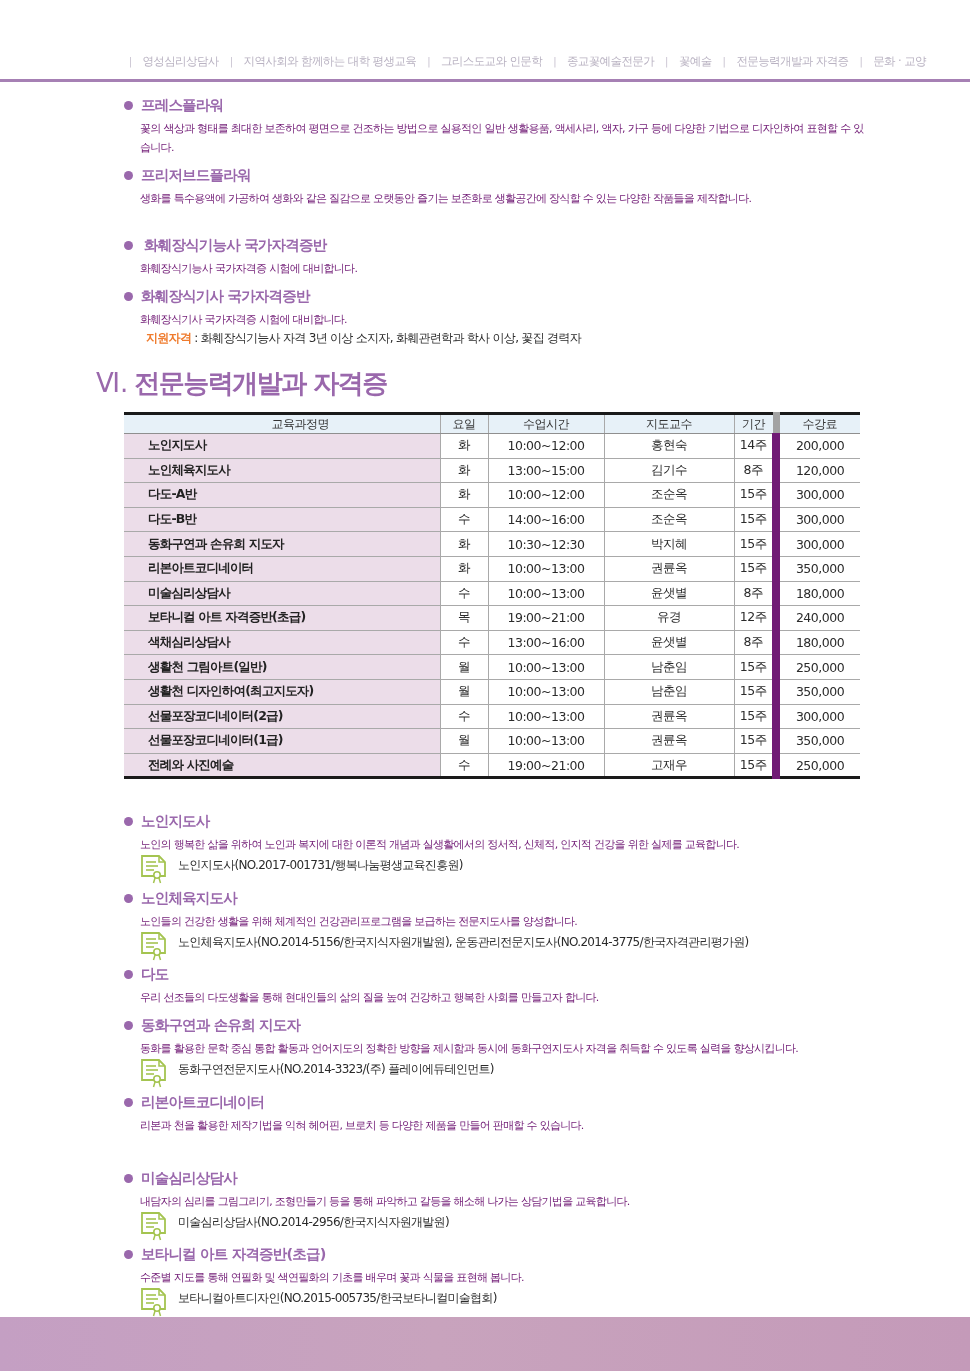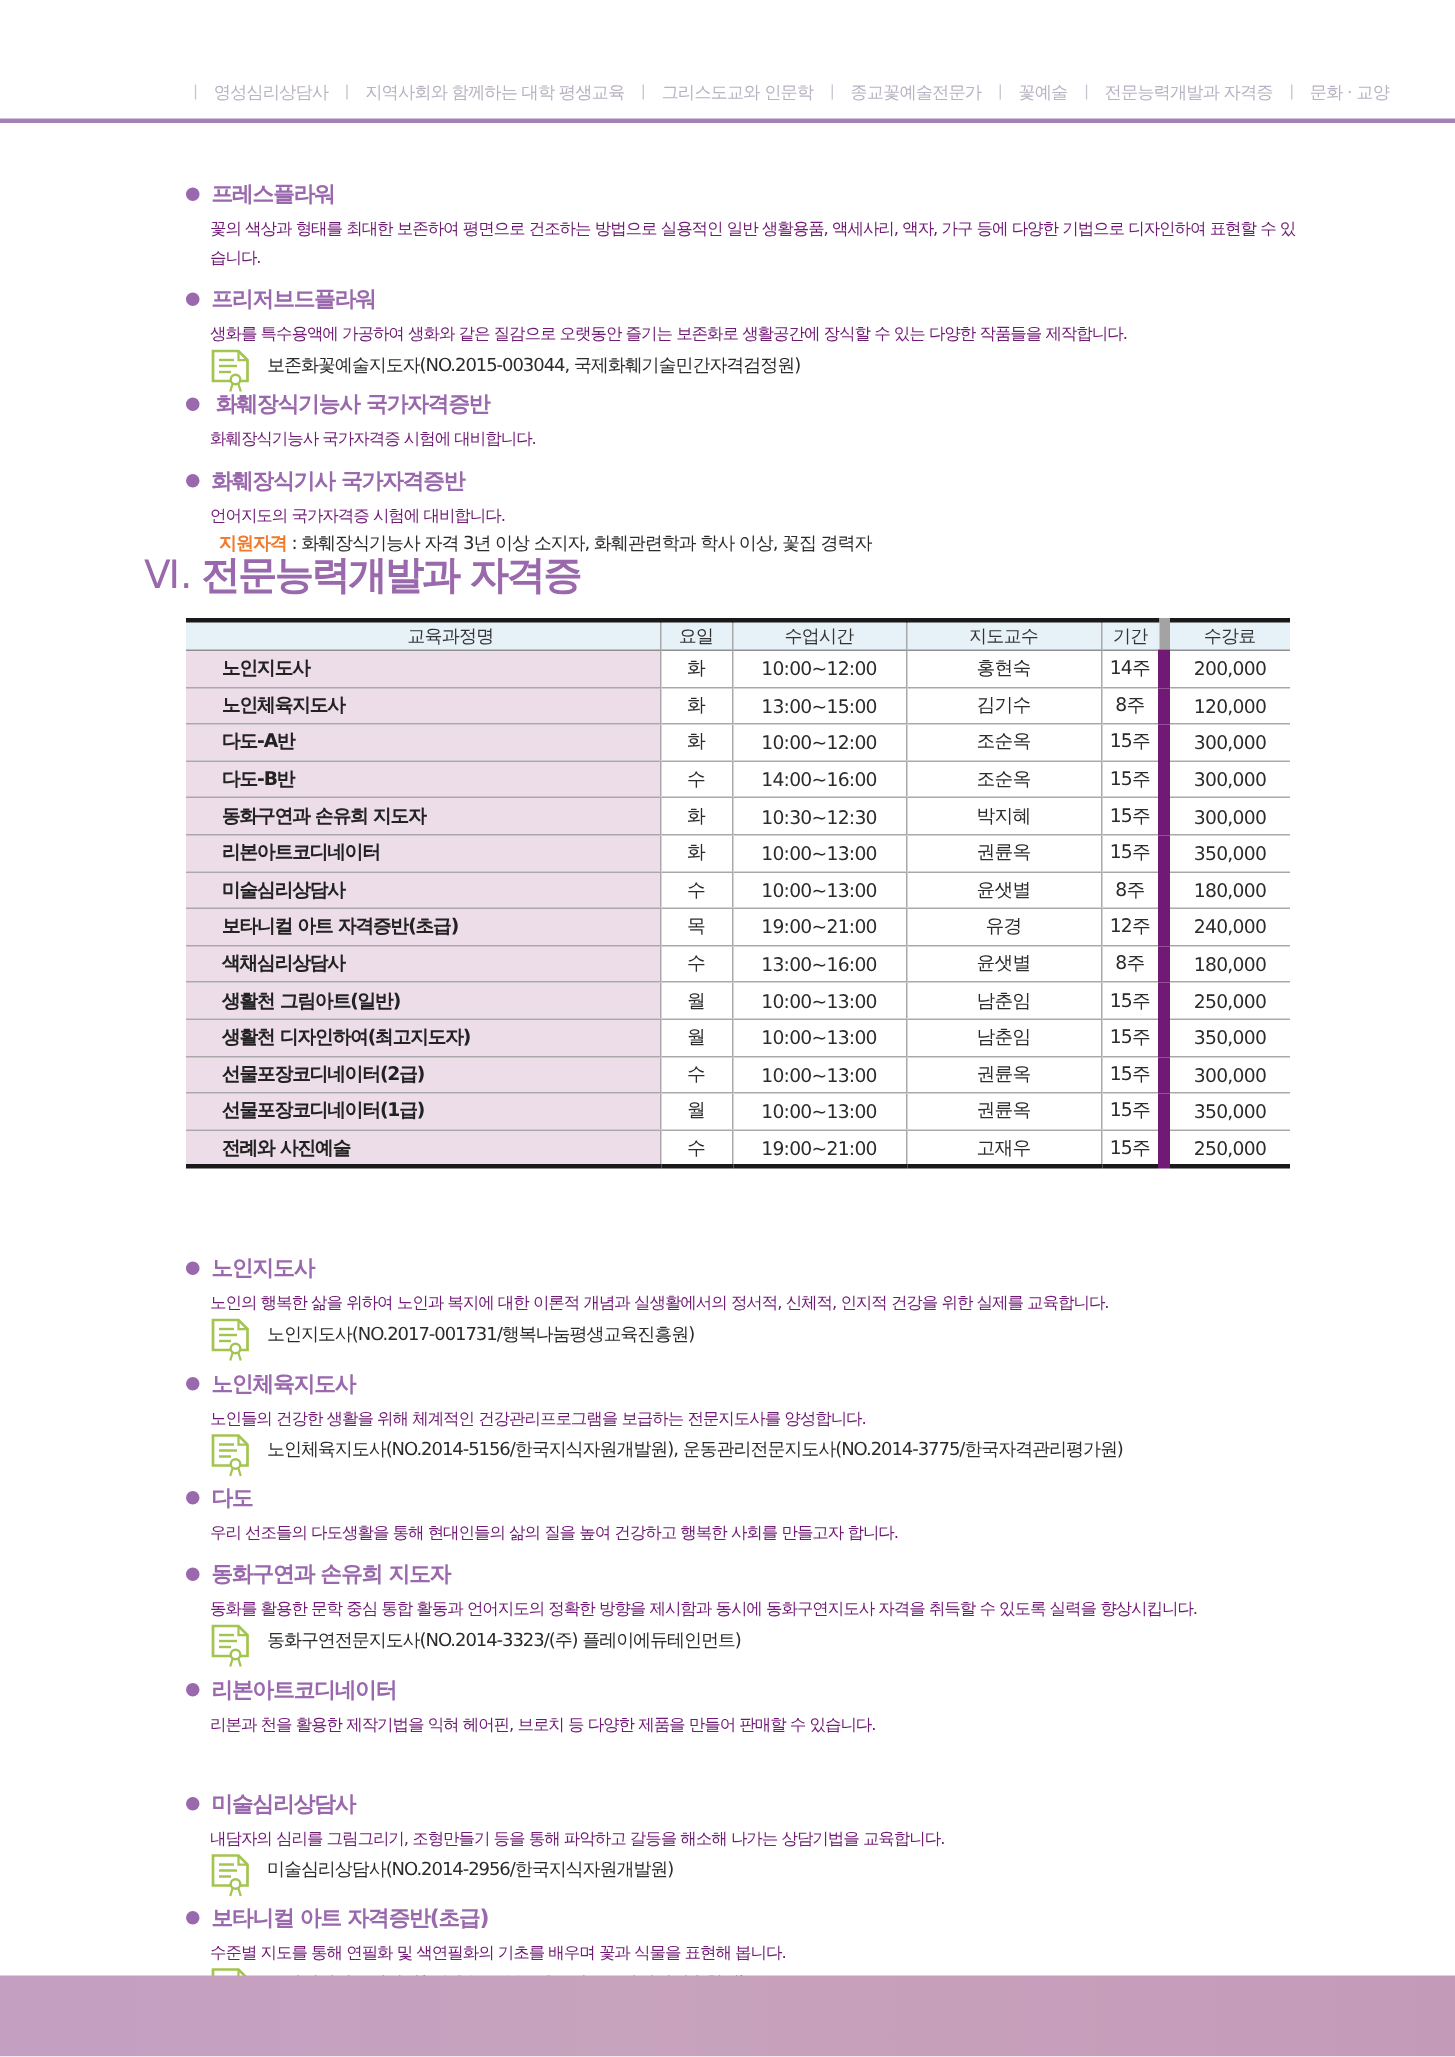--- a/index.html
+++ b/index.html
@@ -5,21 +5,21 @@
     * { box-sizing: border-box; margin: 0; padding: 0; }
     html, body { width: 970px; height: 1371px; background: #ffffff; overflow: hidden; }
     body { font-family: "DejaVu Sans", "Liberation Sans", sans-serif; color: #2b2b2b; position: relative; }
 
     .topnav { position: absolute; top: 50px; left: 0; width: 970px; height: 22px; display: flex; justify-content: flex-end; align-items: center; padding-right: 44px; font-size: 11.5px; color: #b9b2c2; letter-spacing: -0.6px; white-space: nowrap; }
     .topnav .sep { margin: 0 11px; color: #c8c2d0; font-size: 10px; }
     .topnav .sep.first { margin-left: 0; }
     .topnav-line { position: absolute; top: 79px; left: 0; width: 970px; height: 3px; background: #a680b4; }
 
     .item { position: absolute; left: 124px; width: 760px; }
-    .item-title { display: flex; align-items: center; font-size: 14.5px; font-weight: bold; color: #9a68ac; letter-spacing: -0.8px; height: 20px; white-space: nowrap; margin-top: 24px; }
+    .item-title { display: flex; align-items: center; font-size: 14.5px; font-weight: bold; color: #9a68ac; letter-spacing: -0.8px; height: 20px; white-space: nowrap; }
     .bullet { width: 9px; height: 9px; border-radius: 50%; background: #9a68ac; margin-right: 8px; flex: 0 0 9px; }
     .item-desc { margin-left: 16px; font-size: 11px; line-height: 19px; color: #701a75; letter-spacing: -0.7px; margin-top: 4px; white-space: nowrap; }
     .item-desc.wrap { white-space: normal; width: 730px; }
     .cert { display: flex; align-items: center; margin-left: 16px; margin-top: 1px; font-size: 12px; color: #2b2b2b; letter-spacing: -0.7px; height: 20px; white-space: nowrap; }
     .cert-icon { width: 28px; height: 30px; margin-right: 10px; flex: 0 0 28px; position: relative; top: 4px; }
     .qual { margin-left: 22px; font-size: 12px; color: #2b2b2b; letter-spacing: -0.7px; margin-top: 1px; white-space: nowrap; }
     .qual .qual-label { color: #ef7b2d; font-weight: bold; }
 
     .section-heading { position: absolute; left: 96px; top: 366px; font-size: 26px; font-weight: bold; color: #9a68ac; letter-spacing: -1.5px; white-space: nowrap; }
     .section-heading .roman { font-weight: normal; color: #9a68ac; margin-right: 6px; letter-spacing: 0; }
@@ -65,48 +65,36 @@
     </div>
   <div class="item-desc wrap">꽃의 색상과 형태를 최대한 보존하여 평면으로 건조하는 방법으로 실용적인 일반 생활용품, 액세사리, 액자, 가구 등에 다양한 기법으로 디자인하여 표현할 수 있습니다.</div>
 </div>
 
 <div class="item" style="top:165px;">
   <div class="item-title">
       <span class="bullet"></span>
       <span>프리저브드플라워</span>
     </div>
   <div class="item-desc">생화를 특수용액에 가공하여 생화와 같은 질감으로 오랫동안 즐기는 보존화로 생활공간에 장식할 수 있는 다양한 작품들을 제작합니다.</div>
-  <div class="cert">
-    <svg class="cert-icon" viewBox="0 0 28 30">
-        <path d="M2 2 H19 L25 8 V22 H2 Z" fill="none" stroke="#a4c450" stroke-width="1.8"></path>
-        <path d="M19 2 V8 H25" fill="none" stroke="#a4c450" stroke-width="1.5"></path>
-        <line x1="6" y1="8" x2="16" y2="8" stroke="#a4c450" stroke-width="1.6"></line>
-        <line x1="6" y1="12" x2="18" y2="12" stroke="#a4c450" stroke-width="1.6"></line>
-        <line x1="6" y1="16" x2="14" y2="16" stroke="#a4c450" stroke-width="1.6"></line>
-        <circle cx="17" cy="21" r="3.2" fill="#fff" stroke="#a4c450" stroke-width="1.6"></circle>
-        <path d="M15 24 L13.5 29 M19 24 L20.5 29" stroke="#a4c450" stroke-width="1.5"></path>
-      </svg>
-    <span>보존화꽃예술지도자(NO.2015-003044, 국제화훼기술민간자격검정원)</span>
-  </div>
 </div>
 
 <div class="item" style="top:235px;">
   <div class="item-title">
       <span class="bullet"></span>
       <span style="margin-left:3px">화훼장식기능사 국가자격증반</span>
     </div>
   <div class="item-desc">화훼장식기능사 국가자격증 시험에 대비합니다.</div>
 </div>
 
 <div class="item" style="top:286px;">
   <div class="item-title">
       <span class="bullet"></span>
       <span>화훼장식기사 국가자격증반</span>
     </div>
-  <div class="item-desc">언어지도의 국가자격증 시험에 대비합니다.</div>
+  <div class="item-desc">화훼장식기사 국가자격증 시험에 대비합니다.</div>
   <div class="qual"><span class="qual-label">지원자격</span><span> : 화훼장식기능사 자격 3년 이상 소지자, 화훼관련학과 학사 이상, 꽃집 경력자</span></div>
 </div>
 
 <div class="section-heading">
   <span class="roman">Ⅵ.</span><span>전문능력개발과 자격증</span>
 </div>
 
 <table class="course-table">
   <colgroup>
     <col style="width:316px">

